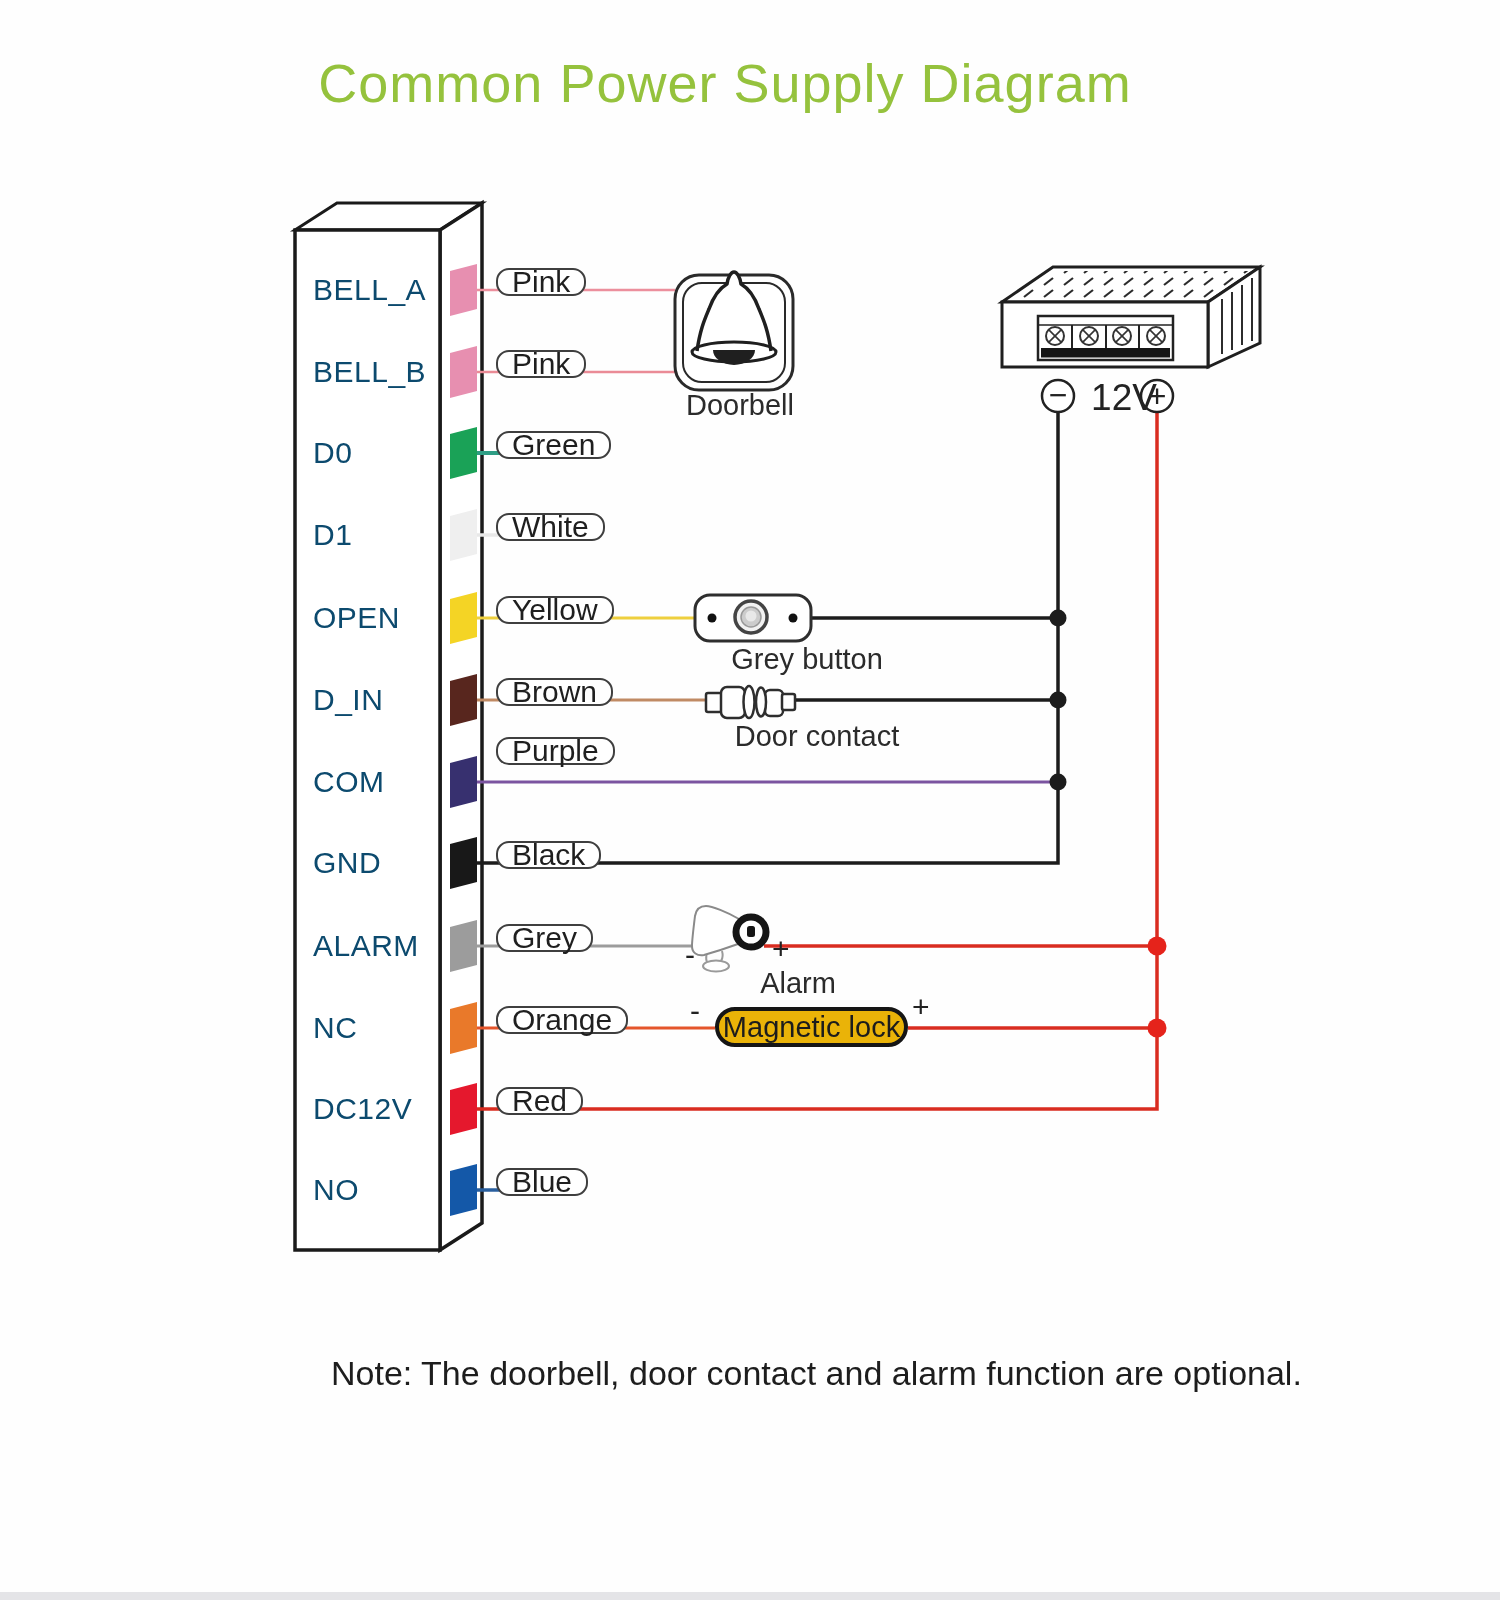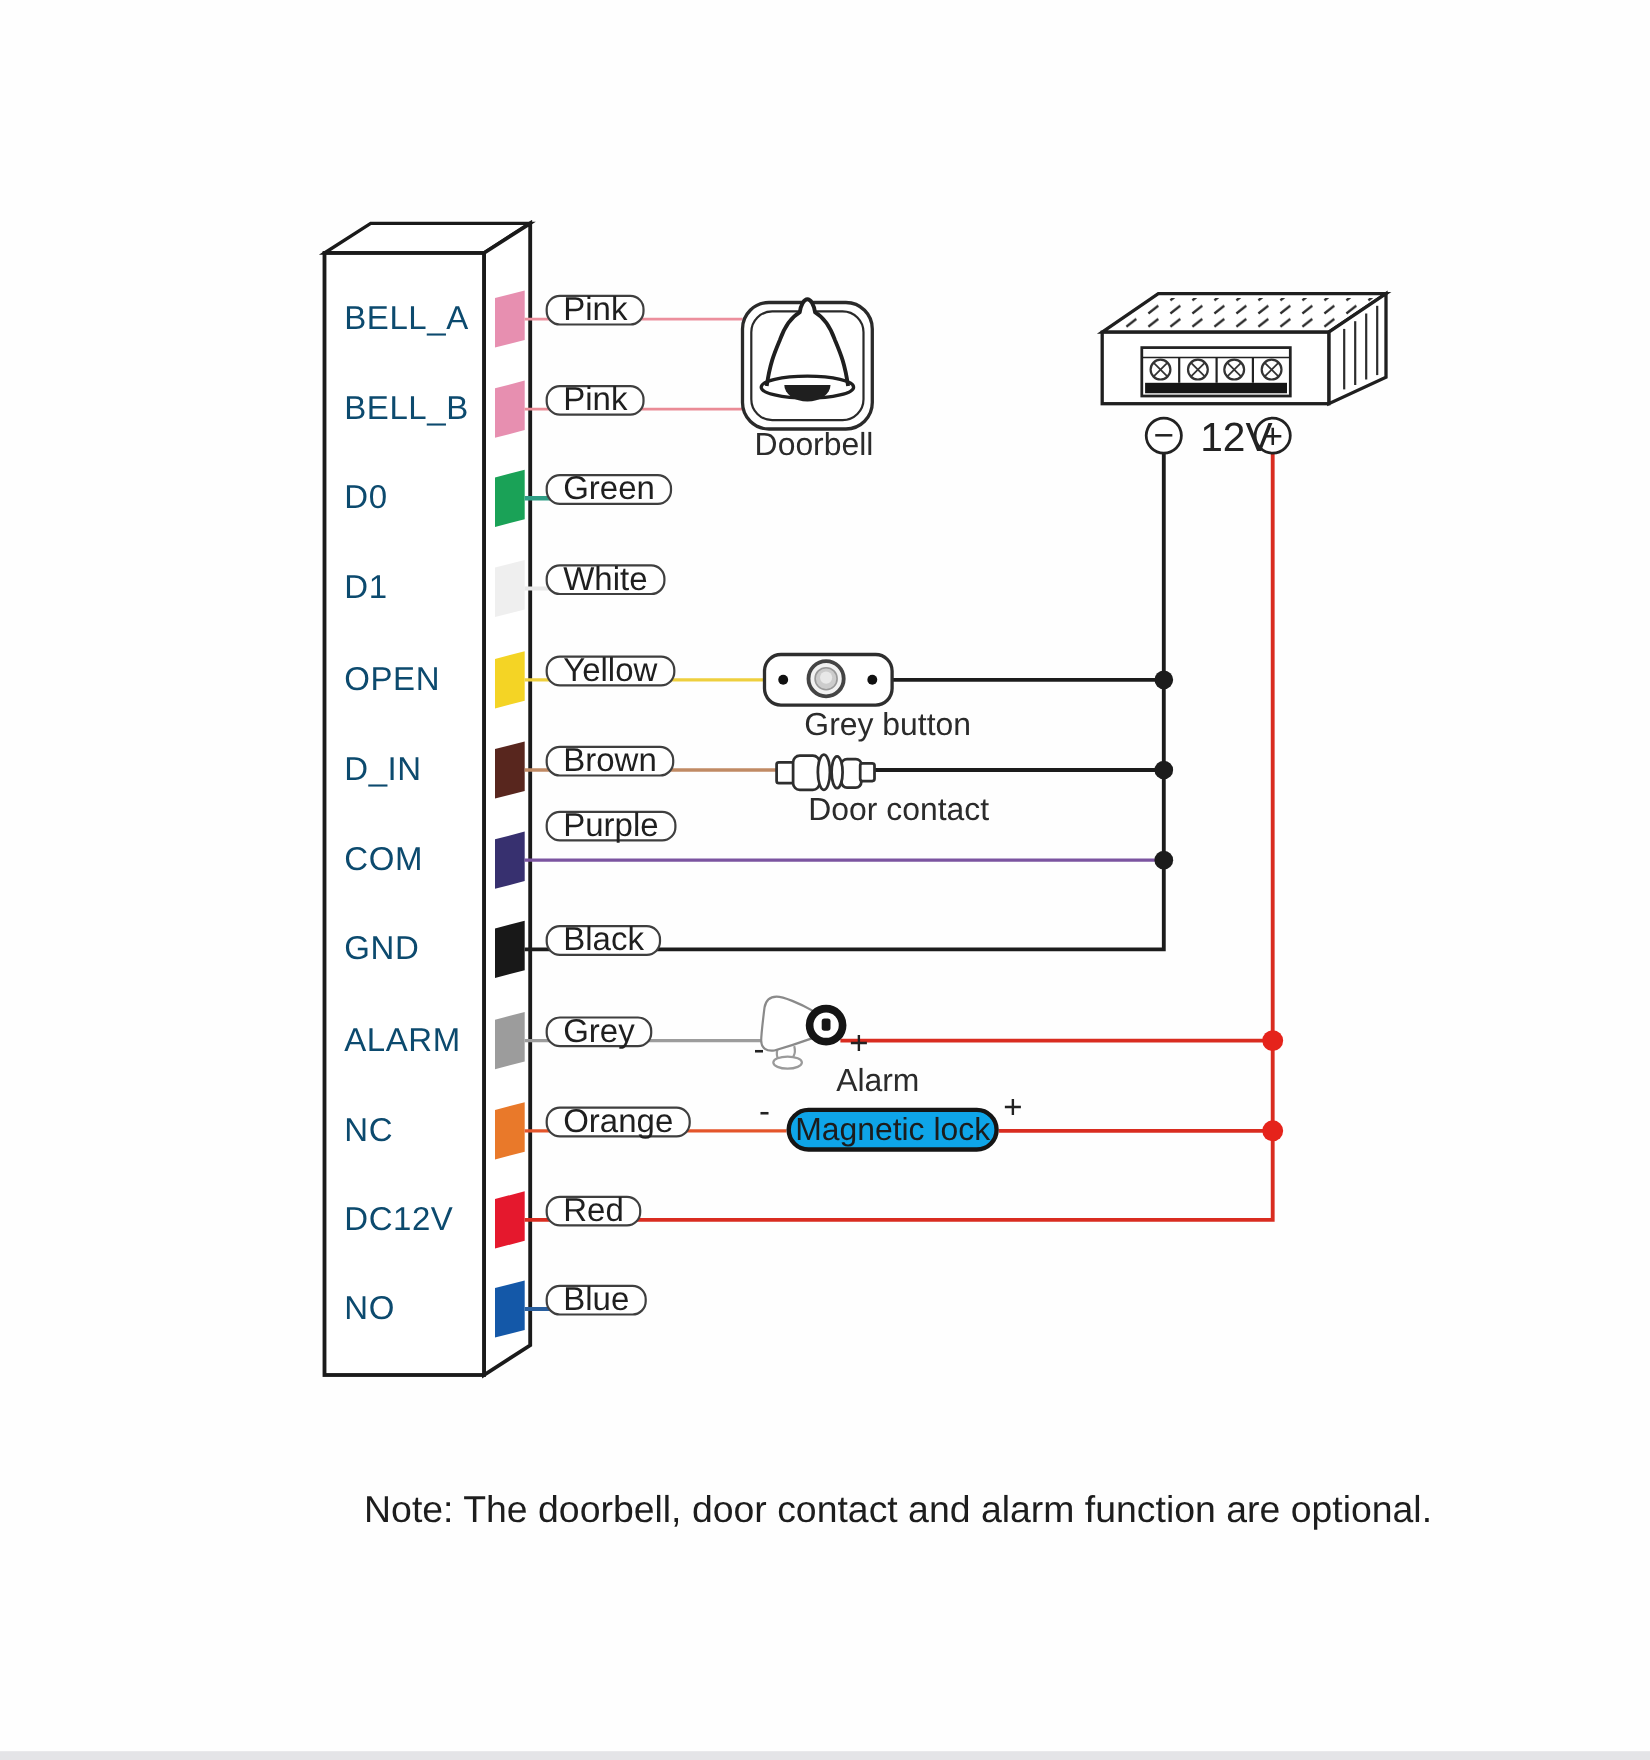--- a/index.html
+++ b/index.html
@@ -19,21 +19,21 @@
     border:2.5px solid #3f3f3f;border-radius:13px;background:#fff;
     padding:0 14px;font-size:30px;display:flex;align-items:center;
     color:#1f1f1f;white-space:nowrap;min-width:84px;justify-content:center;
   }
   .clabel{font-size:29px;transform:translateX(-50%);color:#2b2b2b;}
   .sign{font-size:30px;color:#222;}
   .v12{left:1108px;top:377px;transform:translateX(-50%);font-size:37px;color:#222;margin-left:16px;}
   .lock{
     position:absolute;left:715px;top:1007px;width:193px;height:40px;
     box-sizing:border-box;border:4.5px solid #151515;border-radius:22px;
-    background:#0ea5e9;display:flex;align-items:center;justify-content:center;
+    background:#eab308;display:flex;align-items:center;justify-content:center;
     font-size:29px;color:#1c1c1c;
   }
   .note{left:283px;top:1354px;font-size:34px;color:#1d1d1d;margin-left:48px;}
   .bottom-strip{position:absolute;left:0;top:1592px;width:1500px;height:8px;background:#e4e4e7;}
 </style>
 </head>
 <body>
 
 <div class="canvas">
 
@@ -151,20 +151,21 @@
         <line x1="1149.6" y1="329.6" x2="1162.4" y2="342.4"></line>
           <line x1="1149.6" y1="342.4" x2="1162.4" y2="329.6"></line>
       </g>
       <circle cx="1058" cy="396" r="16" fill="#ffffff" stroke="#222222" stroke-width="2.5"></circle>
       <circle cx="1157" cy="396" r="16" fill="#ffffff" stroke="#222222" stroke-width="2.5"></circle>
       <text x="1058" y="406" text-anchor="middle" font-size="32" fill="#222222" font-family="'Liberation Sans',sans-serif">−</text>
       <text x="1157" y="407" text-anchor="middle" font-size="32" fill="#222222" font-family="'Liberation Sans',sans-serif">+</text>
     </g>
   </svg>
 
+  <div class="t title">Common Power Supply Diagram</div>
 
   <div class="t term" style="top:269px">BELL_A</div>
   <div class="t term" style="top:351px">BELL_B</div>
   <div class="t term" style="top:432px">D0</div>
   <div class="t term" style="top:514px">D1</div>
   <div class="t term" style="top:597px">OPEN</div>
   <div class="t term" style="top:679px">D_IN</div>
   <div class="t term" style="top:761px">COM</div>
   <div class="t term" style="top:842px">GND</div>
   <div class="t term" style="top:925px">ALARM</div>

